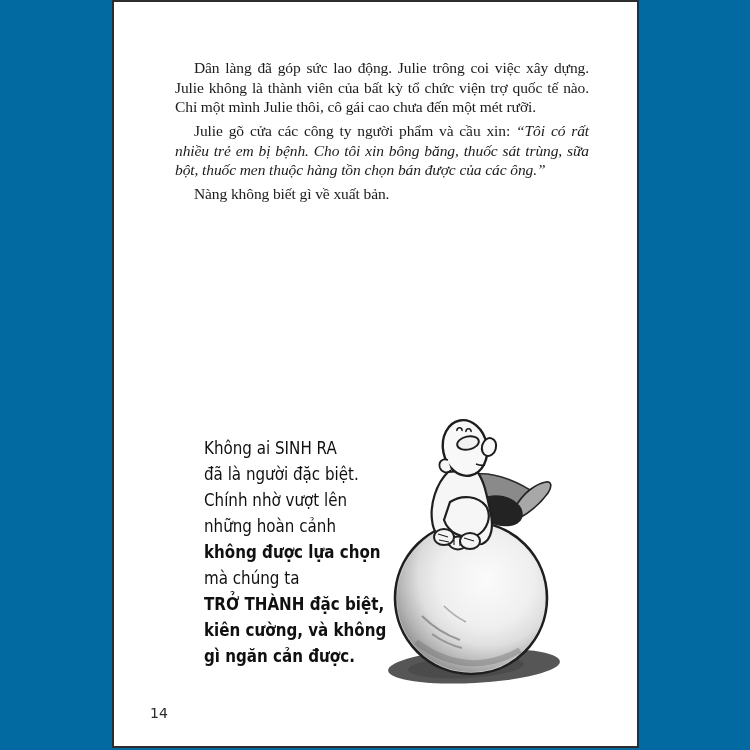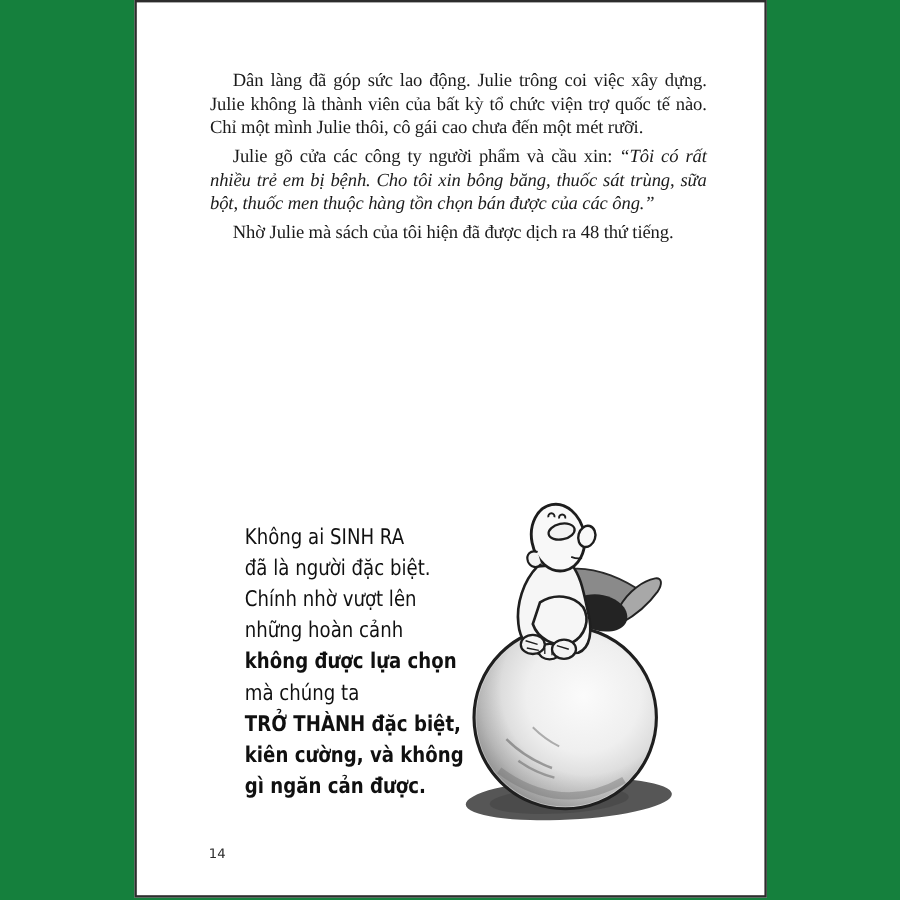--- a/index.html
+++ b/index.html
@@ -1,42 +1,42 @@
 <!DOCTYPE html>
 <html><head>
 <meta charset="utf-8">
 <style>
   html,body{margin:0;padding:0;background:#ffffff;}
-  .canvas{position:relative;width:750px;height:750px;background:#15803d;overflow:hidden;
+  .canvas{position:relative;width:750px;height:750px;background:#0369a1;overflow:hidden;
           font-family:"Liberation Serif",serif;color:#1b1b1b;}
   .page-frame{position:absolute;left:112px;top:0;width:527px;height:748px;
               border:2px solid #2d2d2d;box-sizing:border-box;background:#ffffff;}
   .body-text{position:absolute;left:61px;top:56px;width:414px;
              font-size:15.5px;line-height:19.5px;text-align:justify;letter-spacing:-0.1px;}
   .body-text p{margin:0 0 4.5px 0;text-indent:19px;}
   .body-text em{font-style:italic;}
   .handwriting{position:absolute;left:90px;top:433px;width:300px;
                font-family:"DejaVu Sans",sans-serif;font-size:18px;line-height:26px;
                color:#101010;transform:scaleX(0.84);transform-origin:0 0;}
   .hw{white-space:nowrap;}
   .hw-b{font-weight:bold;}
   .illus{position:absolute;left:272px;top:408px;width:182px;height:282px;}
-  .page-num{position:absolute;left:60px;top:703px;
-            font-family:"DejaVu Sans",sans-serif;font-size:11px;color:#2a2a2a;}
+  .page-num{position:absolute;left:36px;top:703px;
+            font-family:"DejaVu Sans",sans-serif;font-size:14px;color:#2a2a2a;}
 </style>
 </head>
 <body>
 
 <div class="canvas">
   <div class="page-frame">
 
     <div class="body-text">
       <p><span>Dân làng đã góp sức lao động. Julie trông coi việc xây dựng. Julie không là thành viên của bất kỳ tổ chức viện trợ quốc tế nào. Chỉ một mình Julie thôi, cô gái cao chưa đến một mét rưỡi.</span></p>
       <p><span>Julie gõ cửa các công ty người phẩm và cầu xin: </span><em>“Tôi có rất nhiều trẻ em bị bệnh. Cho tôi xin bông băng, thuốc sát trùng, sữa bột, thuốc men thuộc hàng tồn chọn bán được của các ông.”</em></p>
-      <p><span>Nhờ Julie mà sách của tôi hiện đã được dịch ra 48 thứ tiếng.</span></p>
+      <p><span>Nàng không biết gì về xuất bản.</span></p>
     </div>
 
     <div class="handwriting">
       <div class="hw">Không ai SINH RA</div>
       <div class="hw">đã là người đặc biệt.</div>
       <div class="hw">Chính nhờ vượt lên</div>
       <div class="hw">những hoàn cảnh</div>
       <div class="hw hw-b">không được lựa chọn</div>
       <div class="hw">mà chúng ta</div>
       <div class="hw hw-b">TRỞ THÀNH đặc biệt,</div>

